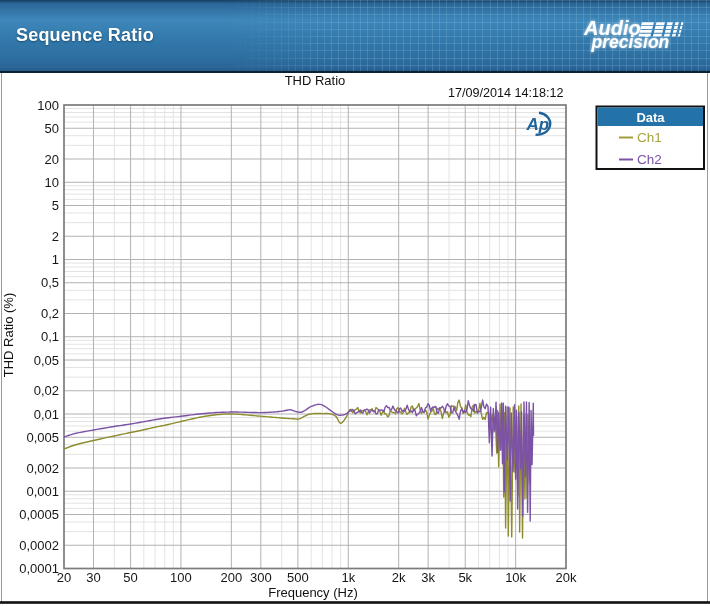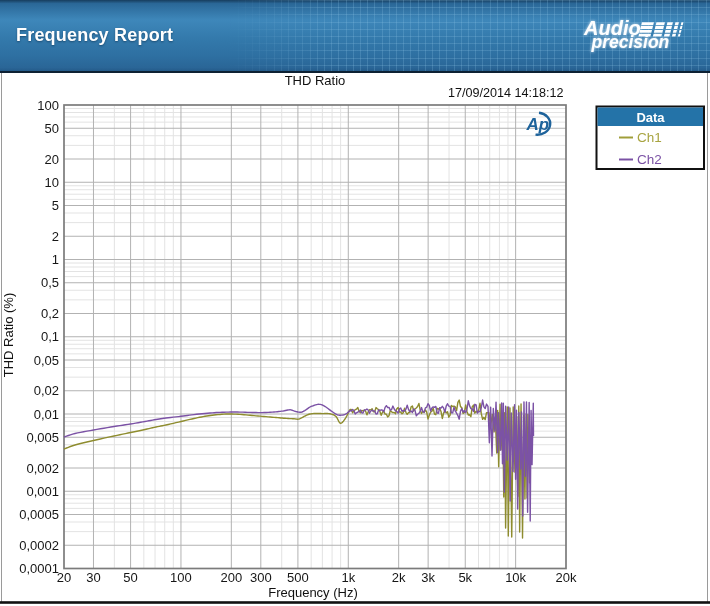--- a/index.html
+++ b/index.html
@@ -14,21 +14,21 @@
 #hdr .bot{position:absolute;left:0;top:71px;width:710px;height:2.2px;background:#0d2133;}
 #hdr h1{position:absolute;left:16px;top:25px;margin:0;font-size:18px;font-weight:bold;color:#fff;
 letter-spacing:0.2px;text-shadow:0 1px 2px rgba(10,40,70,0.55);}
 svg{position:absolute;left:0;top:0;}
 .tick{font-size:13px;fill:#161616;}
 </style></head>
 <body>
 <div id="page">
 <div id="hdr">
       <div class="grid"></div>
-<h1>Frequency Report</h1>
+<h1>Sequence Ratio</h1>
 <svg width="140" height="50" style="left:576px;top:10px" viewBox="-2 -2 140 50">
  <defs>
           <filter id="gl" x="-30%" y="-30%" width="160%" height="160%">
             <feGaussianBlur stdDeviation="1.6"></feGaussianBlur>
           </filter>
         </defs>
  <g fill="#e8f2fa" filter="url(#gl)" opacity="0.9">
   <text x="6" y="22.5" font-size="20" font-style="italic" font-weight="bold">Audio</text>
   <text x="13.5" y="36" font-size="17.5" font-style="italic" font-weight="bold">precision</text>
  </g>

